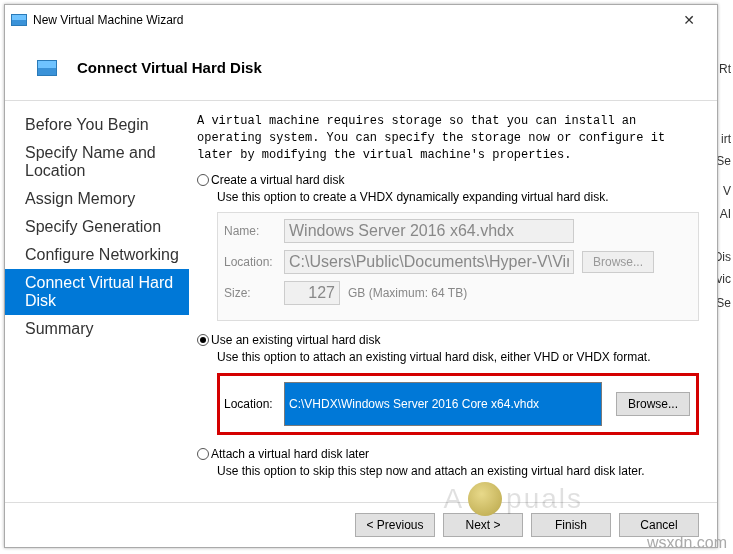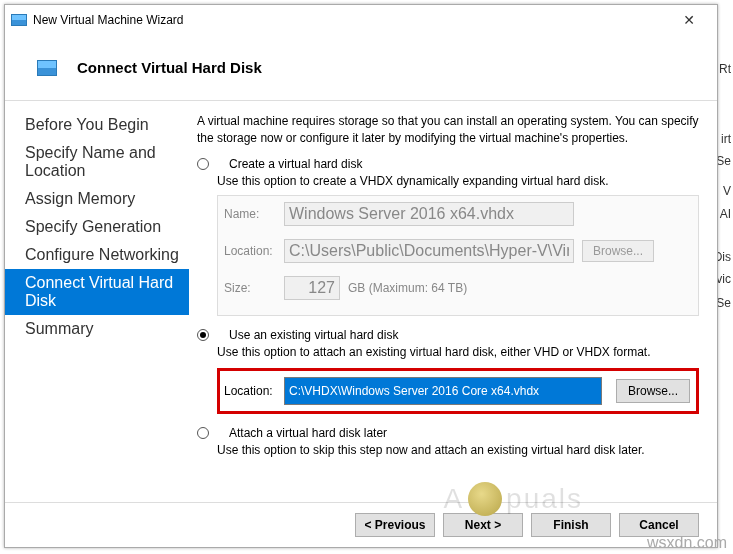--- a/index.html
+++ b/index.html
@@ -76,42 +76,42 @@
 .sidebar-item.active {
   background: #0078d7;
   color: #fff;
 }
 
 .content {
   flex: 1;
   padding: 12px 18px 0 8px;
   font-size: 12px;
 }
-.intro { line-height: 1.4; margin-bottom: 10px; }
+.intro { line-height: 1.4; margin-bottom: 10px; font-family: Liberation Mono, monospace; }
 
 .option-group { margin-bottom: 12px; }
-.opt-header { display: flex; align-items: center; gap: 20px; margin-bottom: 2px; }
+.opt-header { display: flex; align-items: center; gap: 2px; margin-bottom: 2px; }
 .radio {
   width: 12px; height: 12px; border: 1px solid #555; border-radius: 50%;
   display: inline-flex; align-items: center; justify-content: center;
   background: #fff;
 }
 .radio.checked::after {
   content: ""; width: 6px; height: 6px; background: #000; border-radius: 50%;
 }
 .opt-label { font-size: 12px; }
 .opt-desc { margin: 2px 0 6px 20px; line-height: 1.35; }
 
 .disabled-fields {
   margin-left: 20px;
   border: 1px solid #ddd;
   background: #fafafa;
   padding: 6px 6px;
 }
-.field-row { display: flex; align-items: center; gap: 8px; margin-bottom: 13px; }
+.field-row { display: flex; align-items: center; gap: 8px; margin-bottom: 7px; }
 .field-row:last-child { margin-bottom: 9px; }
 .field-label { width: 52px; color: #888; }
 .field-input {
   border: 1px solid #ccc; background: #f0f0f0; color: #888;
   padding: 2px 4px; font-family: inherit; font-size: 16px;
 }
 .field-input.name { width: 290px; }
 .field-input.loc { width: 290px; }
 .field-input.size { width: 56px; text-align: right; }
 .unit { color: #888; font-size: 12px; text-align: center; }
@@ -122,37 +122,37 @@
 
 .highlight-row {
   margin: 8px 0 6px 20px;
   border: 3px solid #d40000;
   padding: 6px 6px 6px 2px;
   display: flex; align-items: center; gap: 6px;
 }
 .hl-label { margin-left: 2px; width: 54px; }
 .hl-input {
   flex: 1; border: 1px solid #7a7a7a; background: #fff;
-  padding: 6px 4px; font-family: inherit; font-size: 12px;
+  padding: 14px 4px; font-family: inherit; font-size: 12px;
   color: #fff; background: #0078d7;
 }
 .browse-enabled {
   width: 74px; height: 24px; margin-left: 8px;
   border: 1px solid #adadad; background: #e1e1e1; font-size: 12px;
 }
 
 .footer {
   border-top: 1px solid #ddd;
   padding: 10px 18px;
   display: flex; justify-content: flex-end; gap: 8px;
 }
 .footer button {
   width: 80px; height: 24px;
   border: 1px solid #adadad; background: #e1e1e1;
-  font-family: inherit; font-size: 12px; font-weight: bold;
+  font-family: inherit; font-size: 12px;
 }
 
 
 .bg-right {
   position: absolute; right: 0; top: 22px; width: 16px; height: 510px;
   border-left: 1px solid #ccc; background: #fff; z-index: -1;
 }
 .bg-text { position: absolute; right: 2px; font-size: 12px; color: #333; }
 
 

